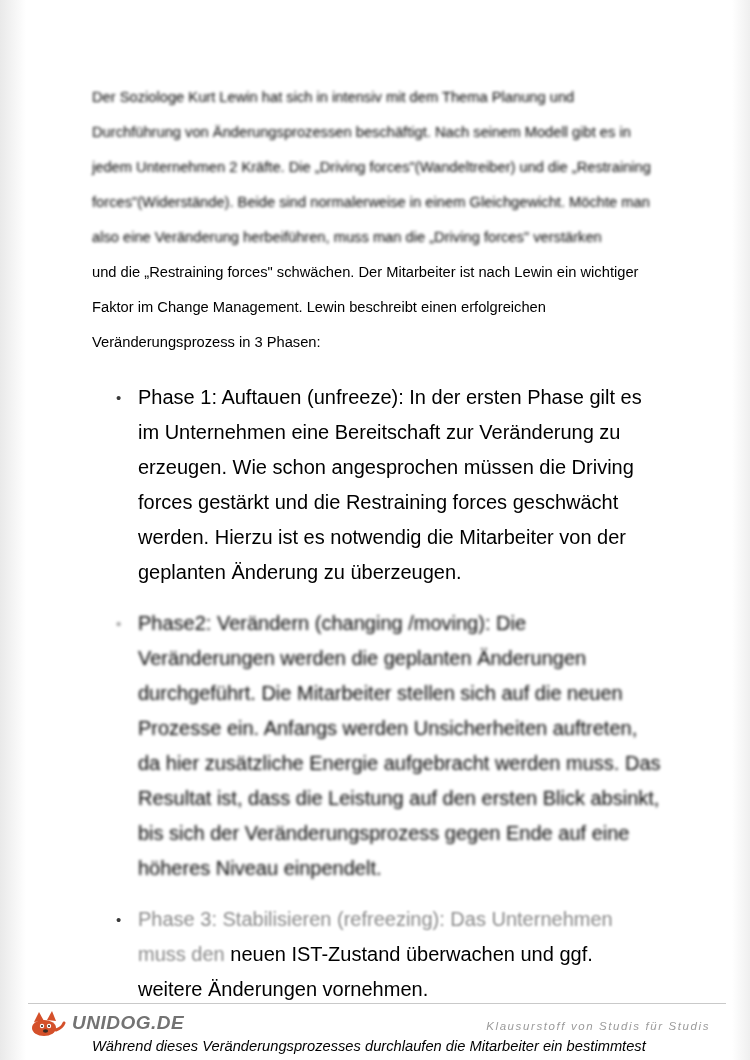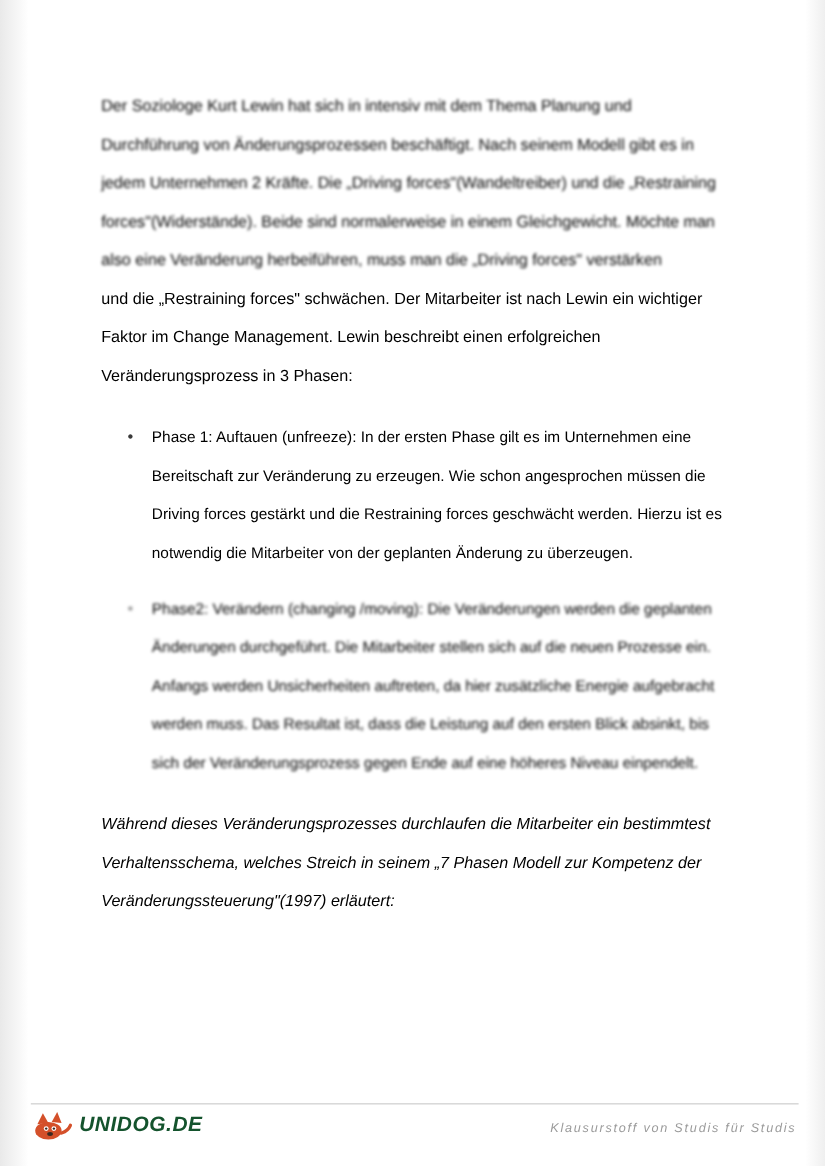--- a/index.html
+++ b/index.html
@@ -61,21 +61,21 @@
     filter: blur(1.2px);
   }
 
   ul.bullets {
     margin: 20px 0 0 0;
     padding: 0 0 0 46px;
     list-style: none;
   }
   ul.bullets > li {
     position: relative;
-    font-size: 14px;
+    font-size: 20px;
     line-height: 35px;
     color: #000000;
     margin-bottom: 16px;
   }
   ul.bullets > li::before {
     content: "\2022";
     position: absolute;
     left: -22px;
     top: 0;
     font-size: 15px;
@@ -138,26 +138,26 @@
   }
   .logo-mark {
     width: 36px;
     height: 34px;
     position: relative;
   }
   .logo-text {
     font-size: 19px;
     font-weight: bold;
     font-style: italic;
-    color: #14532d;
+    color: #737373;
     letter-spacing: 0.5px;
   }
   .footer-tagline {
     position: absolute;
-    right: 2px;
+    right: 16px;
     top: 16px;
     font-size: 11.5px;
     font-style: italic;
     color: #9b9b9b;
     letter-spacing: 1.6px;
   }
 </style>
 </head>
 <body>
 
@@ -168,20 +168,24 @@
     <p class="para blur">Der Soziologe Kurt Lewin hat sich in intensiv mit dem Thema Planung und Durchführung von Änderungsprozessen beschäftigt. Nach seinem Modell gibt es in jedem Unternehmen 2 Kräfte. Die „Driving forces"(Wandeltreiber) und die „Restraining forces"(Widerstände). Beide sind normalerweise in einem Gleichgewicht.  Möchte man also eine Veränderung herbeiführen, muss man die „Driving forces" verstärken</p>
 
     <p class="para">und die „Restraining forces" schwächen. Der Mitarbeiter ist nach Lewin ein wichtiger Faktor im Change Management. Lewin beschreibt einen erfolgreichen Veränderungsprozess in 3 Phasen:</p>
 
     <ul class="bullets">
       <li>
         <span>Phase 1: Auftauen (unfreeze): In der ersten Phase gilt es im Unternehmen eine Bereitschaft zur Veränderung zu erzeugen. Wie schon angesprochen müssen die Driving forces gestärkt und die Restraining forces geschwächt werden. Hierzu ist es notwendig die Mitarbeiter von der geplanten Änderung zu überzeugen.</span>
       </li>
       <li class="blur">
         <span>Phase2: Verändern (changing /moving): Die Veränderungen werden die geplanten Änderungen durchgeführt. Die Mitarbeiter stellen sich auf die neuen Prozesse ein. Anfangs werden Unsicherheiten auftreten, da hier zusätzliche Energie aufgebracht werden muss. Das Resultat ist, dass die Leistung auf den ersten Blick absinkt, bis sich der Veränderungsprozess gegen Ende auf eine höheres Niveau einpendelt.</span>
+      </li>
+      <li>
+        <span class="blur-soft">Phase 3: Stabilisieren (refreezing): Das Unternehmen muss den</span>
+        <span>neuen IST-Zustand überwachen und ggf. weitere Änderungen vornehmen.</span>
       </li>
     </ul>
 
     <p class="para spaced">Während dieses Veränderungsprozesses durchlaufen die Mitarbeiter ein bestimmtest Verhaltensschema, welches Streich in seinem „7 Phasen Modell zur Kompetenz der Veränderungssteuerung"(1997) erläutert:</p>
   </div>
 
   <div class="watermark">
     <span>WWW.UNIDOG.DE</span>
   </div>
 

